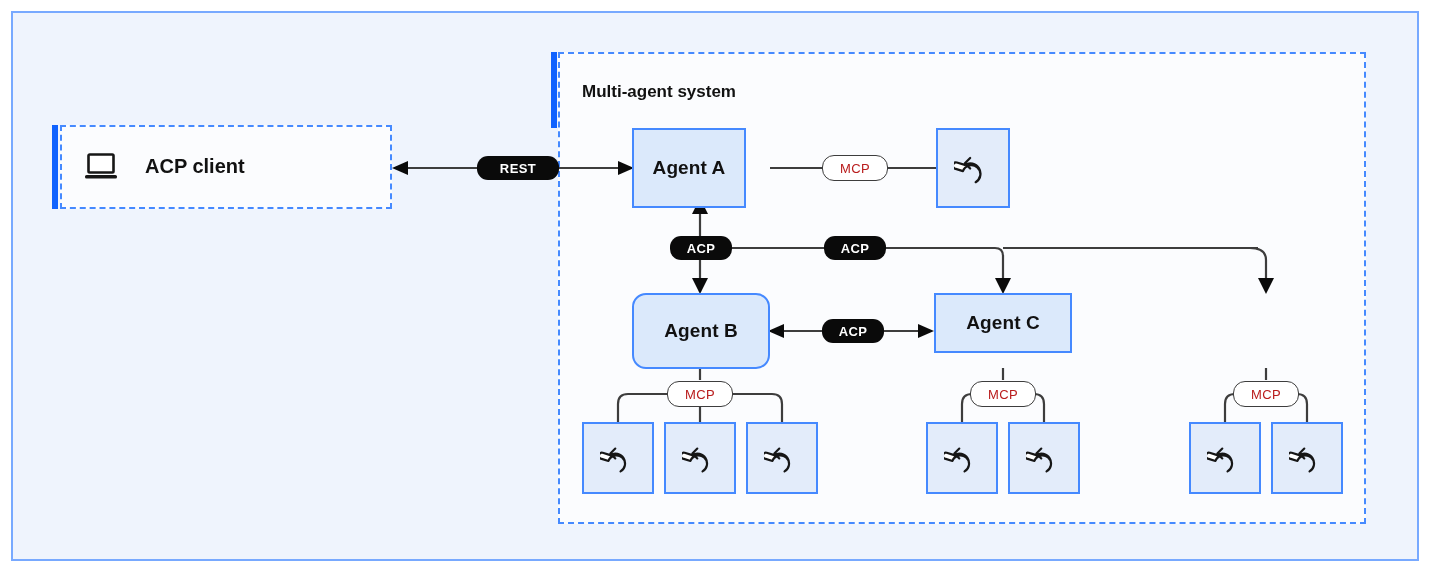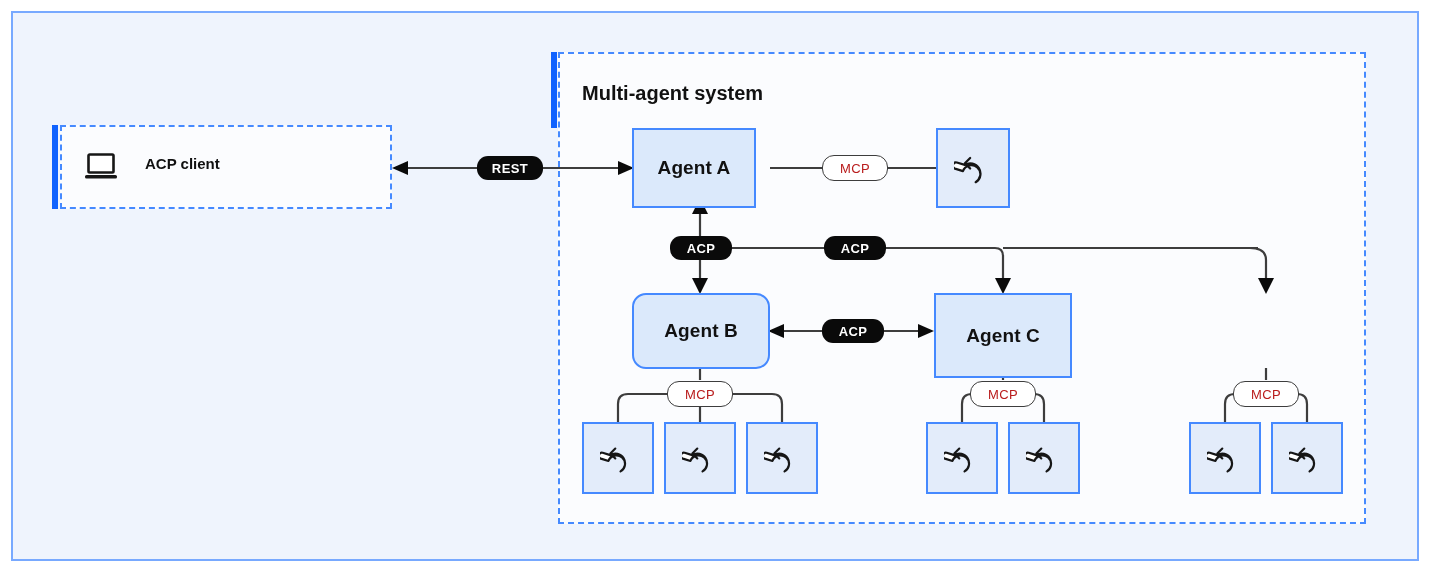--- a/index.html
+++ b/index.html
@@ -37,24 +37,24 @@
     font-size:13px;font-weight:bold;letter-spacing:.4px;z-index:6;
   }
   .pill-light{
     position:absolute;box-sizing:border-box;
     background:#ffffff;color:#b91c1c;border:1.6px solid #3d3d3d;border-radius:12px;
     display:flex;align-items:center;justify-content:center;
     font-size:13px;font-weight:normal;letter-spacing:.3px;z-index:6;
   }
 
   .group-title{
-    position:absolute;font-size:20px;font-weight:bold;color:#111111;
+    position:absolute;font-size:17px;font-weight:bold;color:#111111;
   }
   .node-label{
-    position:absolute;font-size:15px;font-weight:bold;color:#111111;
+    position:absolute;font-size:20px;font-weight:bold;color:#111111;
   }
 
   svg.wires{position:absolute;left:0;top:0;width:1432px;height:579px;overflow:visible;}
   .wire{fill:none;stroke:#3d3d3d;stroke-width:2.2;}
   .wire-head{fill:#0a0a0a;}
   .laptop{position:absolute;}
 </style>
 </head>
 <body>
 
@@ -113,34 +113,34 @@
 
     <line class="wire" x1="1003" y1="368" x2="1003" y2="380"></line>
     <path class="wire" d="M 974 394 L 972 394 Q 962 394 962 404 L 962 422"></path>
     <path class="wire" d="M 1032 394 L 1034 394 Q 1044 394 1044 404 L 1044 422"></path>
 
     <line class="wire" x1="1266" y1="368" x2="1266" y2="380"></line>
     <path class="wire" d="M 1237 394 L 1235 394 Q 1225 394 1225 404 L 1225 422"></path>
     <path class="wire" d="M 1295 394 L 1297 394 Q 1307 394 1307 404 L 1307 422"></path>
   </svg>
 
-  <div class="pill-dark" style="left:477px;top:156px;width:66px;height:24px;">REST</div>
+  <div class="pill-dark" style="left:477px;top:156px;width:82px;height:24px;">REST</div>
 
   <div class="pill-dark" style="left:670px;top:236px;width:62px;height:24px;">ACP</div>
   <div class="pill-dark" style="left:824px;top:236px;width:62px;height:24px;">ACP</div>
   <div class="pill-dark" style="left:822px;top:319px;width:62px;height:24px;">ACP</div>
 
   <div class="pill-light" style="left:822px;top:155px;width:66px;height:26px;">MCP</div>
   <div class="pill-light" style="left:667px;top:381px;width:66px;height:26px;">MCP</div>
   <div class="pill-light" style="left:970px;top:381px;width:66px;height:26px;">MCP</div>
   <div class="pill-light" style="left:1233px;top:381px;width:66px;height:26px;">MCP</div>
 
-  <div class="agent-box" style="left:632px;top:128px;width:124px;height:80px;">Agent A</div>
+  <div class="agent-box" style="left:632px;top:128px;width:114px;height:80px;">Agent A</div>
   <div class="agent-box" style="left:632px;top:293px;width:138px;height:76px;border-radius:14px;">Agent B</div>
-  <div class="agent-box" style="left:934px;top:293px;width:138px;height:85px;">Agent C</div>
+  <div class="agent-box" style="left:934px;top:293px;width:138px;height:60px;">Agent C</div>
 
   <div class="tool-box" style="left:936px;top:128px;width:74px;height:80px;">
     <svg width="38" height="38" viewBox="0 0 40 40">
       <path d="M24.5 5.5 a9.5 9.5 0 1 0 6.4 16.6 l6.2 6.2 a3.4 3.4 0 0 1 -4.8 4.8 l-6.2 -6.2 A9.5 9.5 0 0 1 24.5 5.5 z" transform="rotate(152 20 20)" fill="#ffffff" stroke="#161616" stroke-width="2.4" stroke-linejoin="round"></path>
       <path d="M17 9.5 l-5.5 5.5 5.5 5.5" transform="rotate(0 20 20)" fill="none" stroke="#161616" stroke-width="2.4" stroke-linecap="round" stroke-linejoin="round"></path>
     </svg>
   </div>
 
   <div class="tool-box" style="left:582px;top:422px;width:72px;height:72px;">
     <svg width="36" height="36" viewBox="0 0 40 40">

